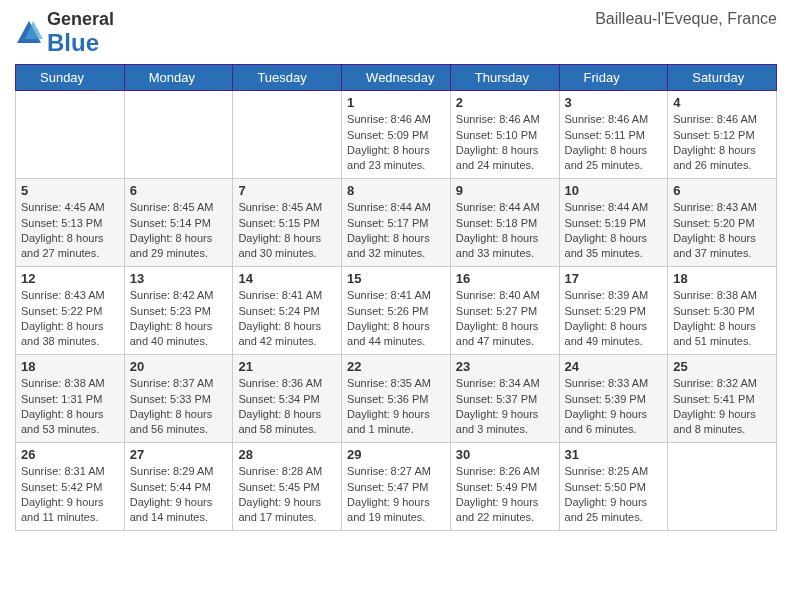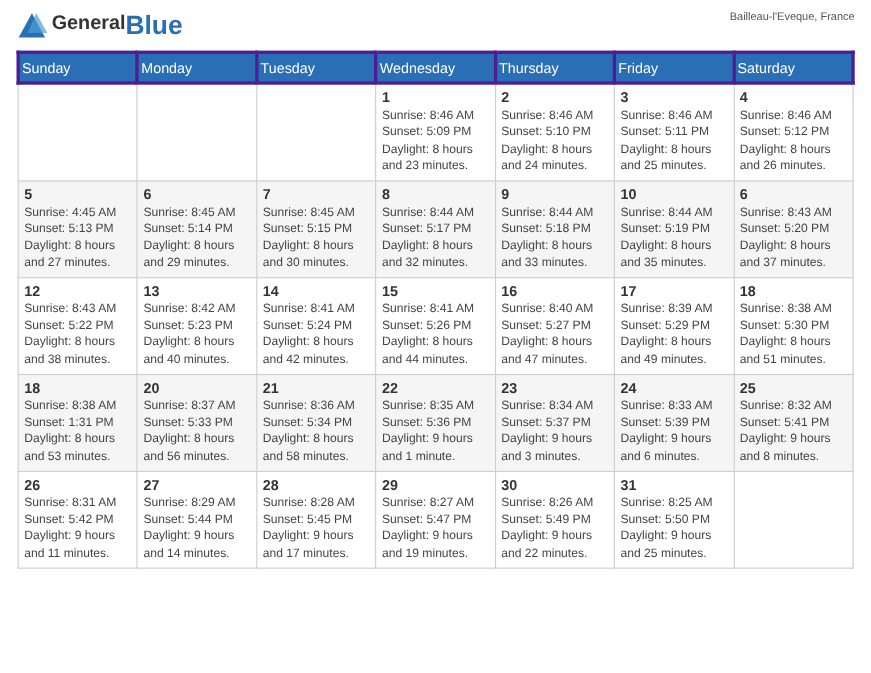--- a/index.html
+++ b/index.html
@@ -20,21 +20,21 @@
       justify-content: space-between;
       align-items: flex-start;
       margin-bottom: 8px;
     }
     .logo {
       display: flex;
       align-items: center;
     }
     .logo-text {
       display: flex;
-      flex-direction: row;
+      flex-direction: column;
       line-height: 1.1;
     }
     .logo-general {
       font-size: 18px;
       font-weight: bold;
       color: #333;
     }
     .logo-blue {
       font-size: 24px;
       font-weight: bold;
@@ -47,36 +47,36 @@
     }
     .title-section {
       text-align: right;
     }
     .month-title {
       font-size: 32px;
       font-weight: normal;
       color: #333;
     }
     .location {
-      font-size: 10px;
+      font-size: 16px;
       color: #555;
     }
     .calendar {
       width: 100%;
       border-collapse: collapse;
       table-layout: fixed;
     }
     .calendar thead th {
       background: #2a6fb5;
       color: #fff;
       text-align: left;
-      padding: 5px 2px;
+      padding: 5px 24px;
       font-size: 13px;
       font-weight: normal;
-      border: 3px solid #4c1d95;
+      border: 1px solid #4c1d95;
     }
     .calendar tbody td {
       border: 1px solid #ccc;
       vertical-align: top;
       padding: 4px 5px;
       font-size: 10.5px;
       color: #333;
       height: 88px;
       background: #fff;
     }

